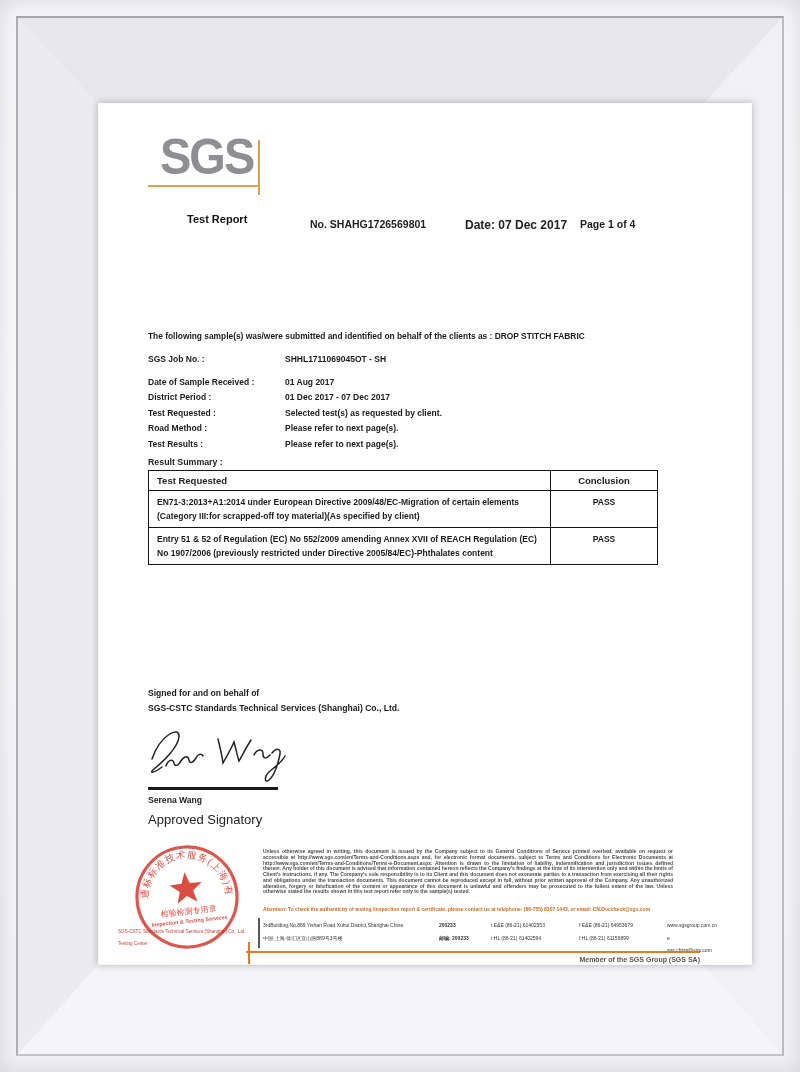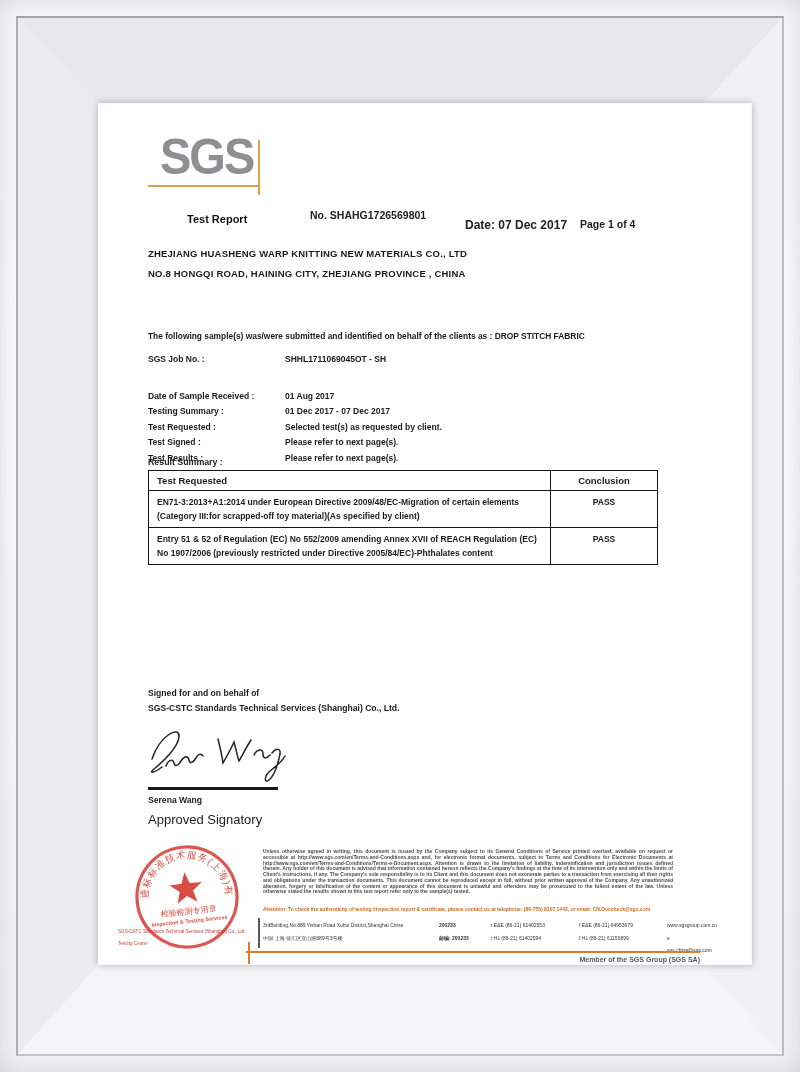--- a/index.html
+++ b/index.html
@@ -27,32 +27,32 @@
   }
 
   
   .logo-text { position:absolute; left:62px; top:30px; font-size:47px; font-weight:bold;
     color:#8e8e93; letter-spacing:-2px; line-height:1; transform:scaleY(1.05); }
   .logo-hline { position:absolute; left:50px; top:82px; width:110px; height:2px; background:#dfa04e; }
   .logo-vline { position:absolute; left:160px; top:37px; width:2px; height:55px; background:#dfa04e; }
 
   
   .title { position:absolute; left:50px; top:110px; font-size:11px; font-weight:bold; color:#111;margin-left:39px; }
-  .report-no { position:absolute; left:212px; top:106px; font-size:10.5px; font-weight:bold; }
+  .report-no { position:absolute; left:212px; top:115px; font-size:10.5px; font-weight:bold; }
   .report-date { position:absolute; left:367px; top:115px; font-size:12px; font-weight:bold; }
   .report-page { position:absolute; left:482px; top:115px; font-size:10.5px; font-weight:bold; }
 
   .client { position:absolute; left:50px; top:141px; font-size:9.5px; font-weight:bold;
     letter-spacing:.2px; line-height:20px; color:#1b1b1d; }
 
   .sample-line { position:absolute; left:50px; top:228px; width:530px; font-size:8.4px; font-weight:bold; color:#1b1b1d; }
 
   .info-rows { position:absolute; left:50px; top:249px; width:520px; font-size:8.5px; color:#1b1b1d; }
   .irow { display:flex; line-height:15.5px; }
-  .irow.first { margin-bottom:21px; }
+  .irow.first { margin-bottom:7px; }
   .ilabel { width:137px; font-weight:bold; flex:none; }
   .ivalue { font-weight:bold; }
 
   .result-summary { position:absolute; left:50px; top:354px; font-size:8.8px; font-weight:bold; }
 
   table.summary { position:absolute; left:50px; top:367px; width:509px;
     border-collapse:collapse; table-layout:fixed;border-radius:26px; }
   table.summary th, table.summary td { border:1.6px solid #151515; vertical-align:top; }
   table.summary th { font-size:9.5px; font-weight:bold; text-align:left; padding:4px 8px; }
   table.summary th.conc { text-align:center; }
@@ -99,46 +99,42 @@
 
     <span class="logo-text">SGS</span>
     <span class="logo-hline"></span>
     <span class="logo-vline"></span>
 
     <span class="title">Test Report</span>
     <span class="report-no">No. SHAHG1726569801</span>
     <span class="report-date">Date: 07 Dec 2017</span>
     <span class="report-page">Page 1 of 4</span>
 
-    <div class="client">
-      <div>ZHEJIANG HUASHENG WARP KNITTING NEW MATERIALS CO., LTD</div>
-      <div>NO.8 HONGQI ROAD, HAINING CITY, ZHEJIANG PROVINCE , CHINA</div>
-    </div>
 
     <div class="sample-line">The following sample(s) was/were submitted and identified on behalf of the clients as : DROP STITCH FABRIC</div>
 
     <div class="info-rows">
       <div class="irow first">
         <span class="ilabel">SGS Job No. :</span>
         <span class="ivalue">SHHL1711069045OT - SH</span>
       </div>
       <div class="irow">
         <span class="ilabel">Date of Sample Received :</span>
         <span class="ivalue">01 Aug 2017</span>
       </div>
       <div class="irow">
-        <span class="ilabel">Testing Summary :</span>
+        <span class="ilabel">District Period :</span>
         <span class="ivalue">01 Dec 2017 - 07 Dec 2017</span>
       </div>
       <div class="irow">
         <span class="ilabel">Test Requested :</span>
         <span class="ivalue">Selected test(s) as requested by client.</span>
       </div>
       <div class="irow">
-        <span class="ilabel">Test Signed :</span>
+        <span class="ilabel">Road Method :</span>
         <span class="ivalue">Please refer to next page(s).</span>
       </div>
       <div class="irow">
         <span class="ilabel">Test Results :</span>
         <span class="ivalue">Please refer to next page(s).</span>
       </div>
     </div>
 
     <div class="result-summary">Result Summary :</div>
 

